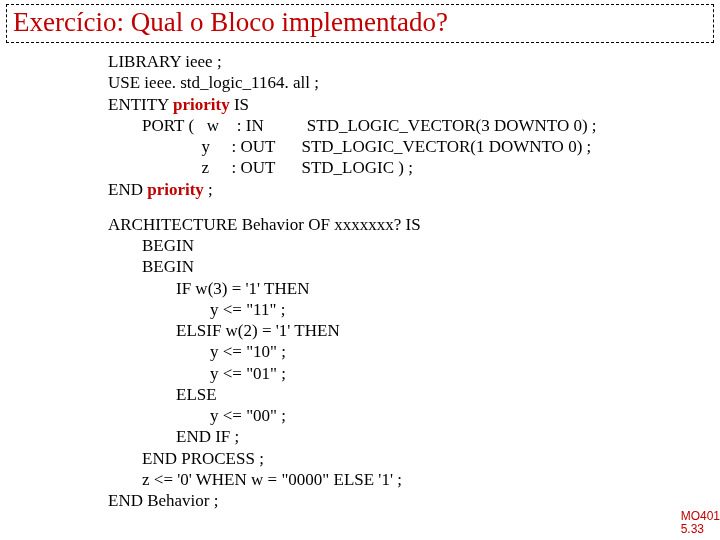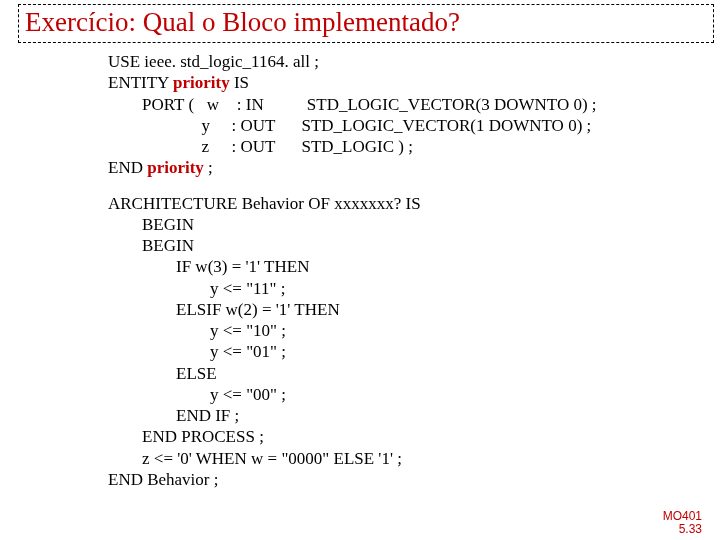--- a/index.html
+++ b/index.html
@@ -7,21 +7,21 @@
     padding: 0;
     width: 720px;
     height: 540px;
     font-family: Georgia, 'Times New Roman', serif;
     background: #fff;
     position: relative;
     overflow: hidden;
   }
   .title-box {
     border: 1px dashed #000;
-    margin: 4px 6px 8px 18px;
+    margin: 4px 6px 8px 6px;
     padding: 2px 6px 4px 6px;
   }
   .title-text {
     color: #c00000;
     font-size: 27px;
     font-family: Georgia, serif;
     font-weight: normal;
   }
   .code-area {
     margin-left: 108px;
@@ -41,36 +41,37 @@
   .port-row {
     display: flex;
   }
   .port-lead { display:inline-block; }
   .port-name { display:inline-block; width: 30px; }
   .port-dir  { display:inline-block; width: 70px; }
   .port-type { display:inline-block; }
   .footer {
     position: absolute;
     bottom: 4px;
-    right: 18px;
+    right: 0;
     color: #c00000;
     font-family: Arial, Helvetica, sans-serif;
     font-size: 12px;
-    text-align: right;
+    text-align: left;
     line-height: 1.1;
   }
 </style>
 </head>
 <body>
 
 <div class="title-box">
   <span class="title-text">Exercício: Qual o Bloco  implementado?</span>
 </div>
 
 <div class="code-area">
+  <div>LIBRARY ieee ;</div>
   <div>USE ieee. std_logic_1164. all ;</div>
   <div>
     <span>ENTITY </span><span class="kw-red">priority</span><span> IS</span>
   </div>
 
   <div class="indent1 port-row">
     <span class="port-lead" style="white-space:pre;">PORT (   </span>
     <span class="port-name">w</span>
     <span class="port-dir">: IN</span>
     <span class="port-type">STD_LOGIC_VECTOR(3 DOWNTO 0) ;</span>

